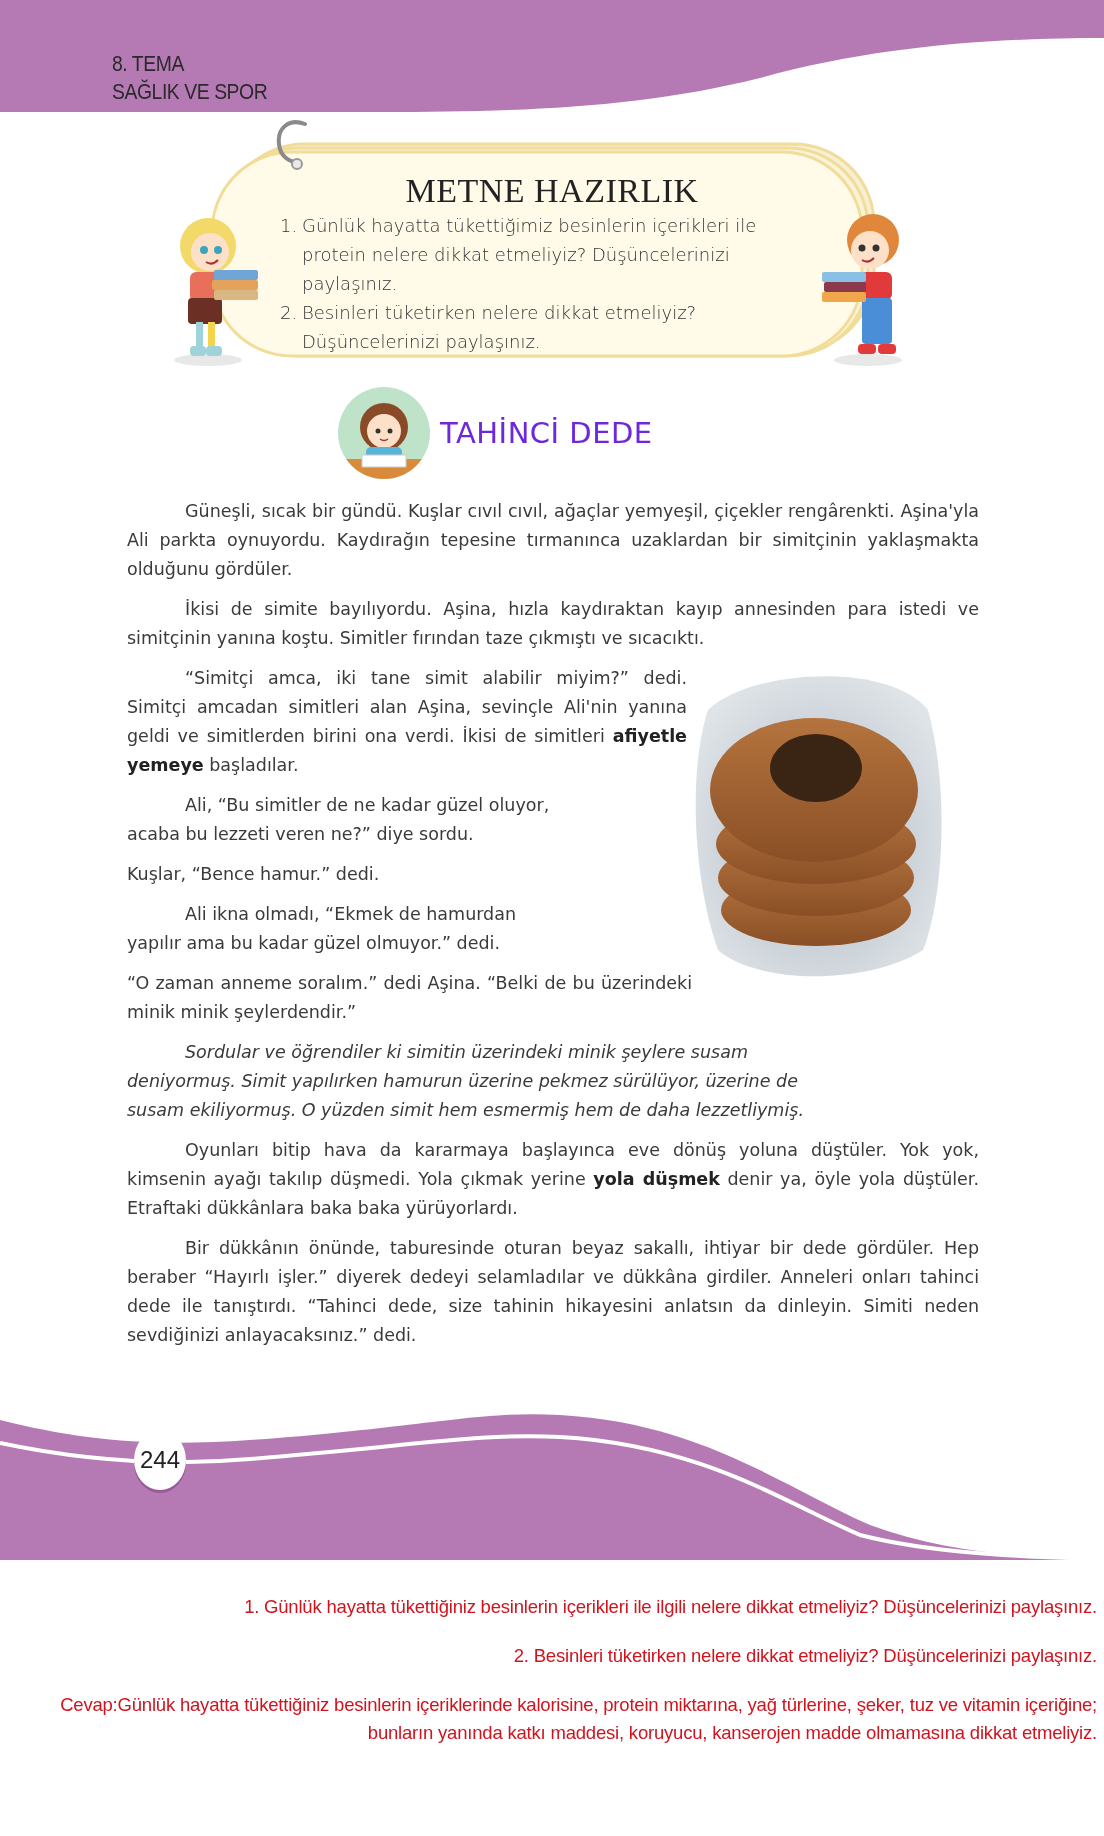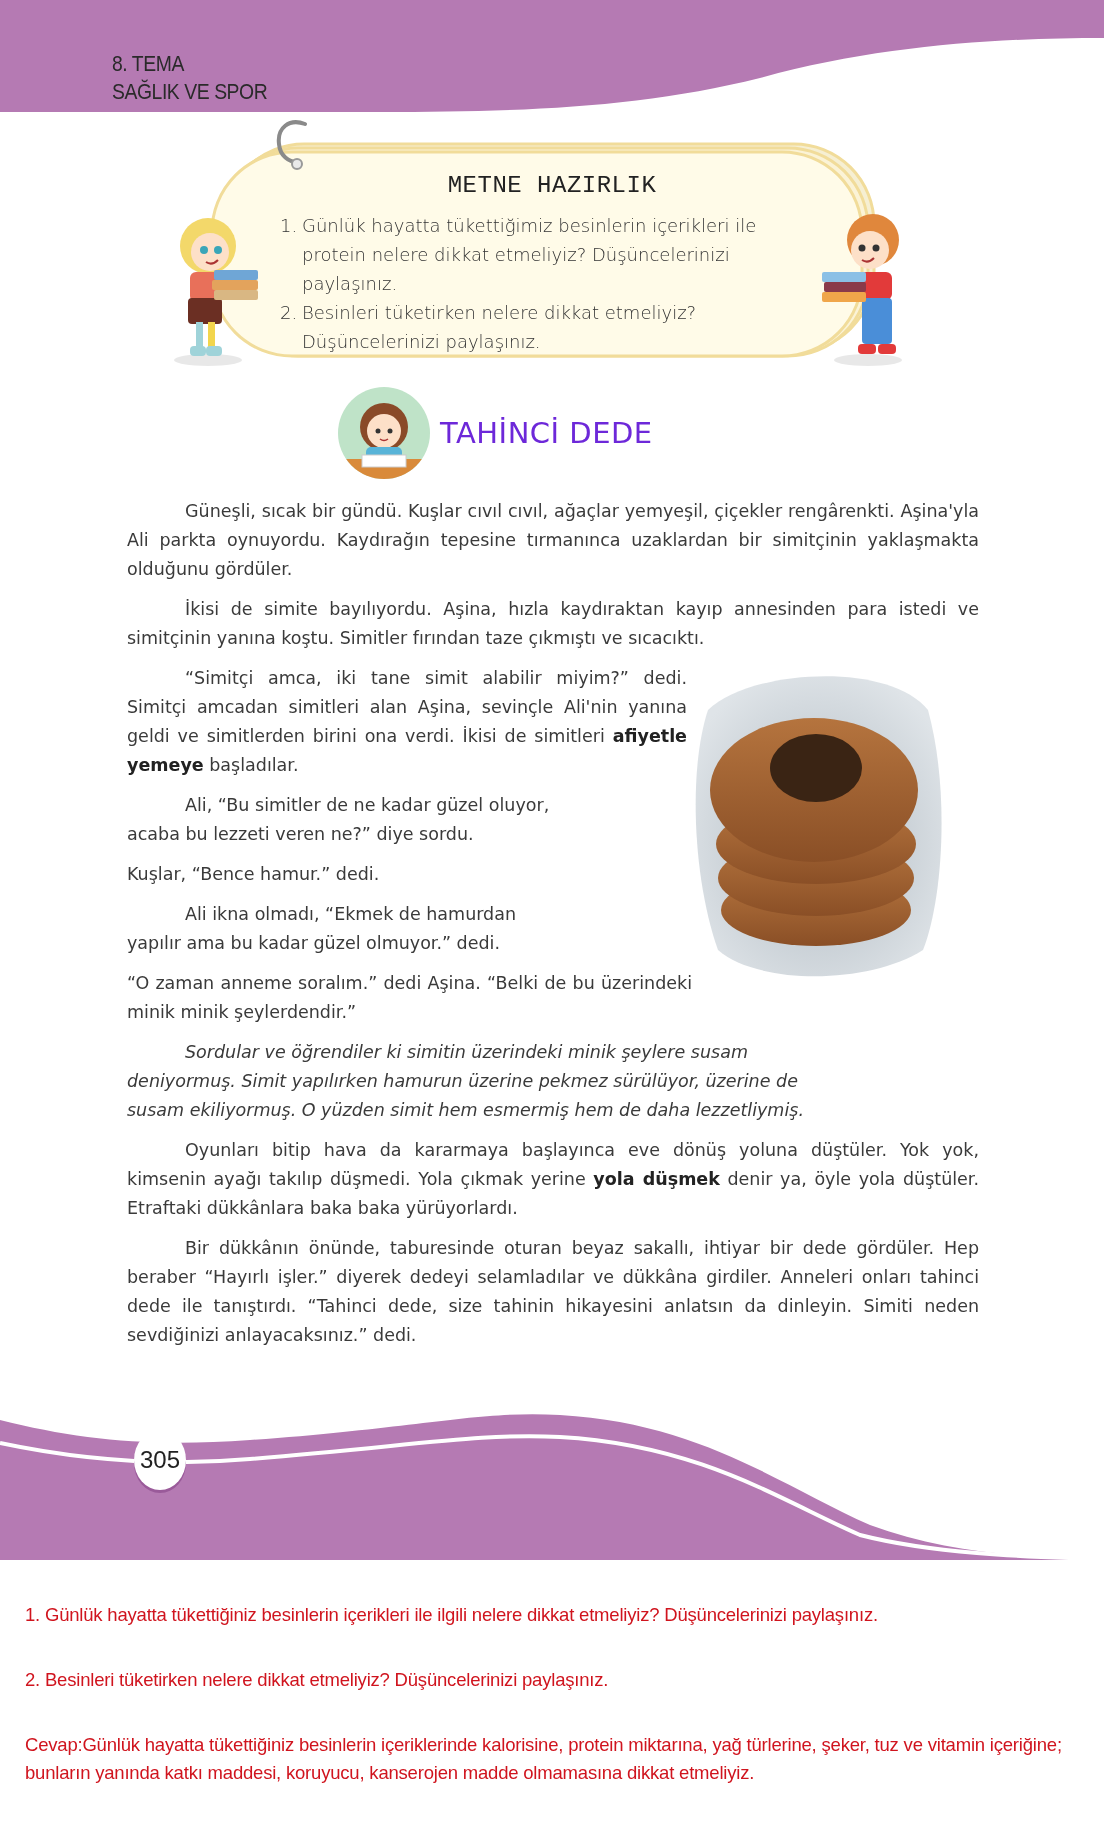--- a/index.html
+++ b/index.html
@@ -6,21 +6,21 @@
     html, body { width: 1104px; height: 1836px; background: #ffffff; overflow: hidden; }
     body { position: relative; font-family: "DejaVu Sans", sans-serif; color: #2b2b2b; }
 
     .top-wave { position: absolute; left: 0; top: 0; width: 1104px; height: 130px; }
     .theme-label { position: absolute; left: 112px; top: 50px; font-family: "Liberation Sans", sans-serif;
       font-size: 22px; line-height: 28px; color: #2a2a2a; letter-spacing: -0.5px; transform: scaleX(0.88); transform-origin: left; }
 
     .prep-card { position: absolute; left: 210px; top: 140px; width: 670px; height: 220px; }
     .prep-card .card-bg { position: absolute; left: 0; top: 0; width: 100%; height: 100%; }
     .prep-title { position: absolute; left: 0; width: 100%; top: 172px; text-align: center;
-      font-family: Liberation Mono, monospace; font-size: 24px; color: #222; letter-spacing: 0.5px; }
+      font-family: Liberation Serif, serif; font-size: 34px; color: #222; letter-spacing: 0.5px; }
     .prep-list { position: absolute; left: 280px; top: 211px; width: 540px; font-size: 18px; line-height: 29px; color: #333; font-weight: 300; }
     .prep-list .item { display: flex; }
     .prep-list .num { width: 22px; flex: none; }
 
     .kid-girl { position: absolute; left: 168px; top: 210px; width: 95px; height: 160px; }
     .kid-boy { position: absolute; left: 818px; top: 210px; width: 95px; height: 160px; }
     .ring { position: absolute; left: 275px; top: 118px; width: 40px; height: 55px; }
 
     .story-head { position: absolute; left: 338px; top: 387px; display: flex; align-items: center; }
     .reader-avatar { width: 92px; height: 92px; border-radius: 50%; background: #bfe3c8; overflow: hidden; position: relative; }
@@ -36,21 +36,21 @@
 
     .simit-photo { position: absolute; left: 688px; top: 650px; width: 260px; height: 340px; }
 
     .bottom-wave { position: absolute; left: 0; top: 1395px; width: 1104px; height: 165px; }
     .page-badge { position: absolute; left: 134px; top: 1430px; width: 52px; height: 60px; border-radius: 50%;
       background: #fff; display: flex; align-items: center; justify-content: center;
       font-family: "Liberation Sans", sans-serif; font-size: 24px; color: #222; box-shadow: 0 3px 0 #9a5a9a; }
 
     .answers { position: absolute; left: 17px; top: 1593px; width: 1080px; font-family: "Liberation Sans", sans-serif;
       font-size: 18.5px; line-height: 28px; color: #d0141e; letter-spacing: -0.2px; }
-    .answers p { margin: 8px; }
+    .answers p { margin: 0; text-align: right; }
     .answers .gap { height: 21px; }
   </style>
 </head>
 <body>
 
 <svg class="top-wave" viewBox="0 0 1104 130" preserveAspectRatio="none">
   <path d="M0,0 H1104 V38 C1000,38 880,45 760,78 C640,108 520,112 380,112 C240,112 120,112 0,112 Z" fill="#b57ab3"></path>
 </svg>
 <div class="theme-label">
   <div>8. TEMA</div>
@@ -159,21 +159,21 @@
   <p class="justify narrow" style="width:565px">“O zaman anneme soralım.” dedi Aşina. “Belki de bu üzerindeki minik minik şeylerdendir.”</p>
   <p class="ind narrow2" style="width:700px">Sordular ve öğrendiler ki simitin üzerindeki minik şeylere susam deniyormuş. Simit yapılırken hamurun üzerine pekmez sürülüyor, üzerine de susam ekiliyormuş. O yüzden simit hem esmermiş hem de daha lezzetliymiş.</p>
   <p class="ind justify"><span>Oyunları bitip hava da kararmaya başlayınca eve dönüş yoluna düştüler. Yok yok, kimsenin ayağı takılıp düşmedi. Yola çıkmak yerine </span><b>yola düşmek</b><span> denir ya, öyle yola düştüler. Etraftaki dükkânlara baka baka yürüyorlardı.</span></p>
   <p class="ind justify">Bir dükkânın önünde, taburesinde oturan beyaz sakallı, ihtiyar bir dede gördüler. Hep beraber “Hayırlı işler.” diyerek dedeyi selamladılar ve dükkâna girdiler. Anneleri onları tahinci dede ile tanıştırdı. “Tahinci dede, size tahinin hikayesini anlatsın da dinleyin. Simiti neden sevdiğinizi anlayacaksınız.” dedi.</p>
 </div>
 
 <svg class="bottom-wave" viewBox="0 0 1104 165" preserveAspectRatio="none">
   <path d="M0,25 C80,45 150,52 250,45 C420,33 480,15 560,20 C700,28 780,90 870,130 C950,160 1040,163 1104,163 V165 H0 Z" fill="#b57ab3"></path>
   <path d="M0,48 C80,65 160,72 250,64 C420,50 480,38 560,42 C700,50 780,105 860,140 C930,158 1020,162 1104,164" fill="none" stroke="#ffffff" stroke-width="4"></path>
 </svg>
-<div class="page-badge">305</div>
+<div class="page-badge">244</div>
 
 <div class="answers">
   <p>1. Günlük hayatta tükettiğiniz besinlerin içerikleri ile ilgili nelere dikkat etmeliyiz? Düşüncelerinizi paylaşınız.</p>
   <div class="gap"></div>
   <p>2. Besinleri tüketirken nelere dikkat etmeliyiz? Düşüncelerinizi paylaşınız.</p>
   <div class="gap"></div>
   <p>Cevap:Günlük hayatta tükettiğiniz besinlerin içeriklerinde kalorisine, protein miktarına, yağ türlerine, şeker, tuz ve vitamin içeriğine; bunların yanında katkı maddesi, koruyucu, kanserojen madde olmamasına dikkat etmeliyiz.</p>
 </div>
 
 </body></html>

